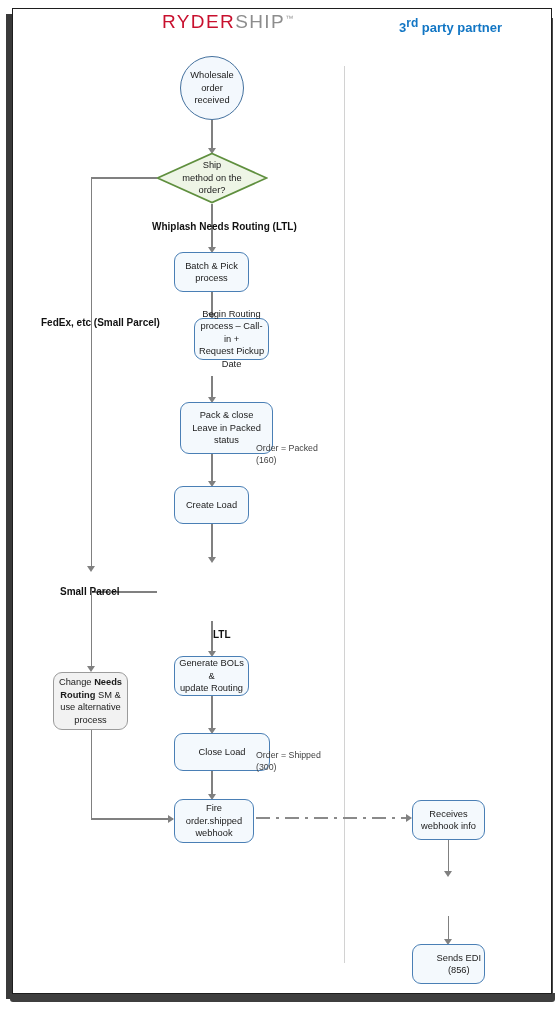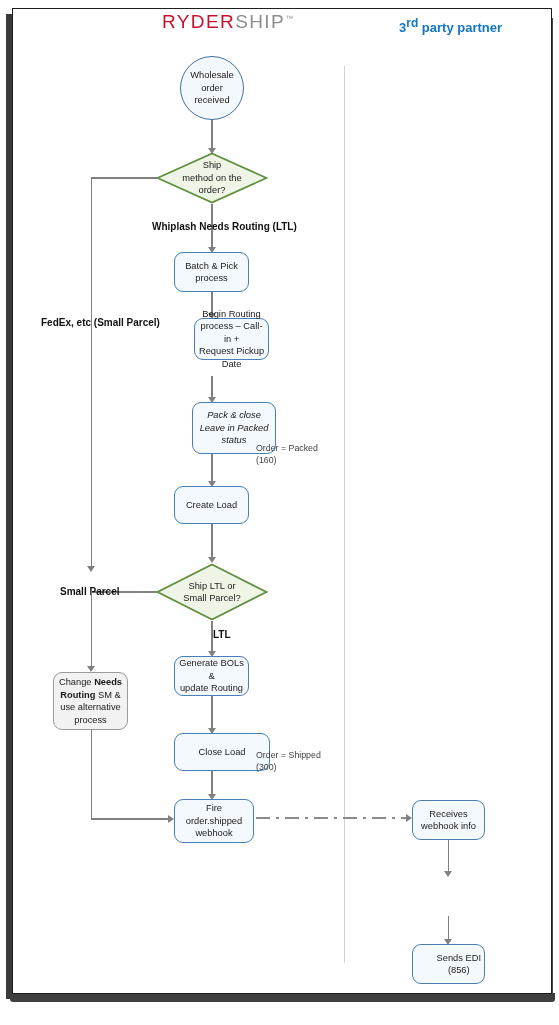--- a/index.html
+++ b/index.html
@@ -198,44 +198,37 @@
 
   <div class="node proc" style="left:174px; top:318px; width:75px; height:42px;margin-left:20px;">
     <span style="white-space:pre-line">Begin Routing
 process – Call-in +
 Request Pickup
 Date</span>
   </div>
   <div class="edge-v" style="left:211.2px; top:376px; height:24px;"></div>
   <div class="arrow-d" style="left:208px; top:397px;"></div>
 
-  <div class="node proc" style="left:192px; top:402px; width:84px; height:52px;font-style:italic;">
+  <div class="node proc" style="left:180px; top:402px; width:93px; height:52px;">
     <span style="white-space:pre-line">Pack &amp; close
 Leave in Packed
 status</span>
   </div>
   <div class="note" style="left:256px; top:442px; white-space:pre-line">Order = Packed
 (160)</div>
 
   <div class="edge-v" style="left:211.2px; top:454px; height:30px;"></div>
   <div class="arrow-d" style="left:208px; top:481px;"></div>
 
   <div class="node proc" style="left:174px; top:486px; width:75px; height:38px;">
     <span style="white-space:pre-line">Create Load</span>
   </div>
   <div class="edge-v" style="left:211.2px; top:524px; height:36px;"></div>
   <div class="arrow-d" style="left:208px; top:557px;"></div>
 
-  <div class="diamond-wrap" style="left:156px; top:563px; width:112px; height:58px;">
-    <svg width="112" height="58" viewBox="0 0 112 58">
-      <polygon points="56,1.5 110.5,29 56,56.5 1.5,29" fill="#eef5e6" stroke="#5f8f3e" stroke-width="1.8"></polygon>
-    </svg>
-    <div class="diamond-label" style="white-space:pre-line">Ship LTL or
-Small Parcel?</div>
-  </div>
 
   <div class="edge-h" style="left:91px; top:591px; width:66px;"></div>
   <div class="lbl" style="left:60px; top:586px;">Small Parcel</div>
   <div class="edge-v" style="left:90.5px; top:591px; height:78px;"></div>
   <div class="arrow-d" style="left:87.2px; top:666px;"></div>
 
   <div class="node proc-gray" style="left:53px; top:672px; width:75px; height:58px;">
     <span><span>Change </span><b>Needs Routing</b><span> SM &amp; use alternative process</span></span>
   </div>
 

